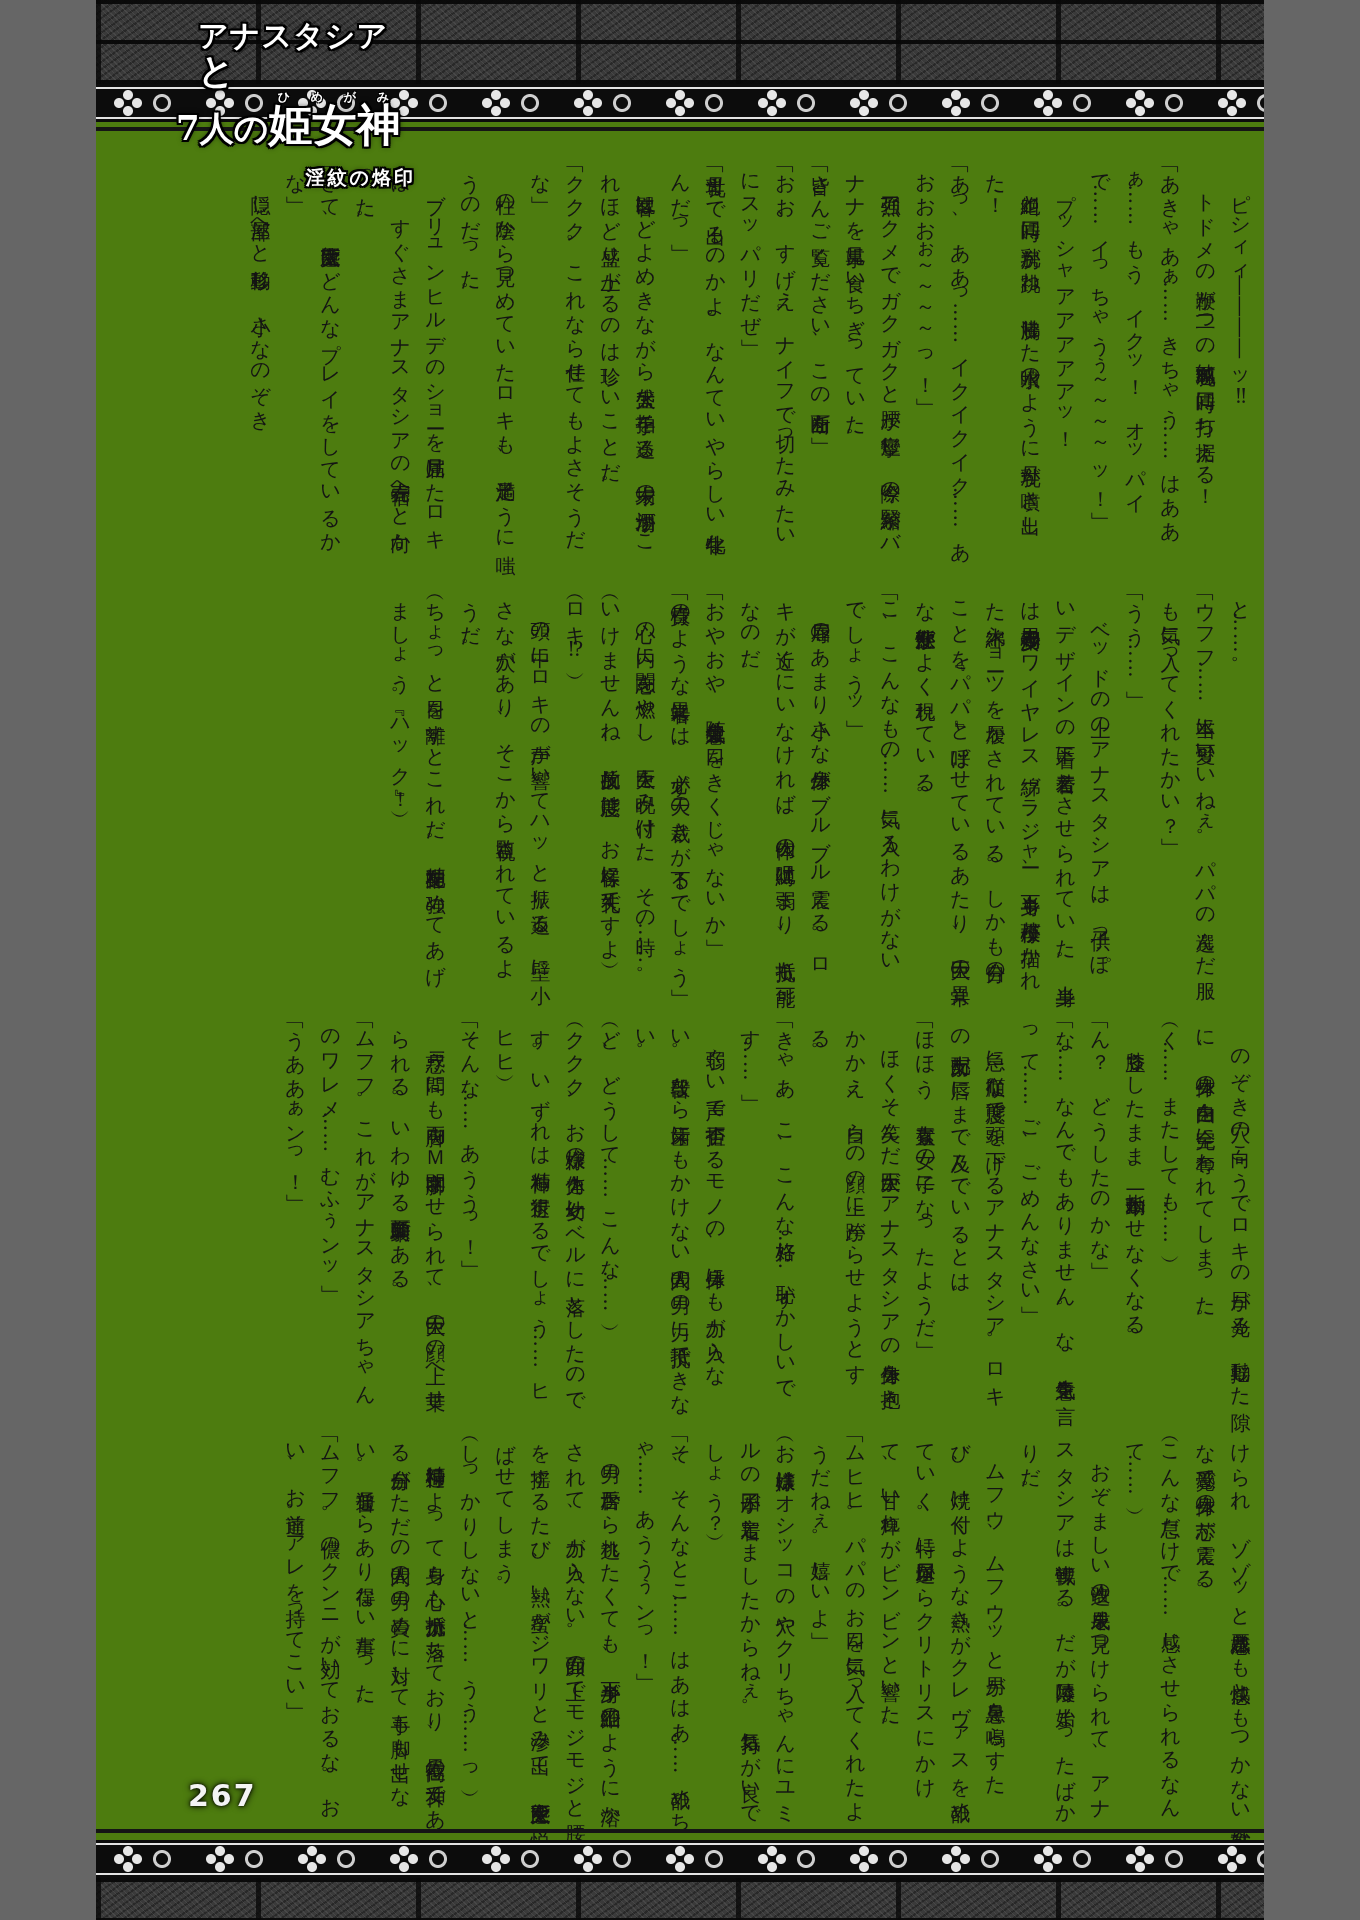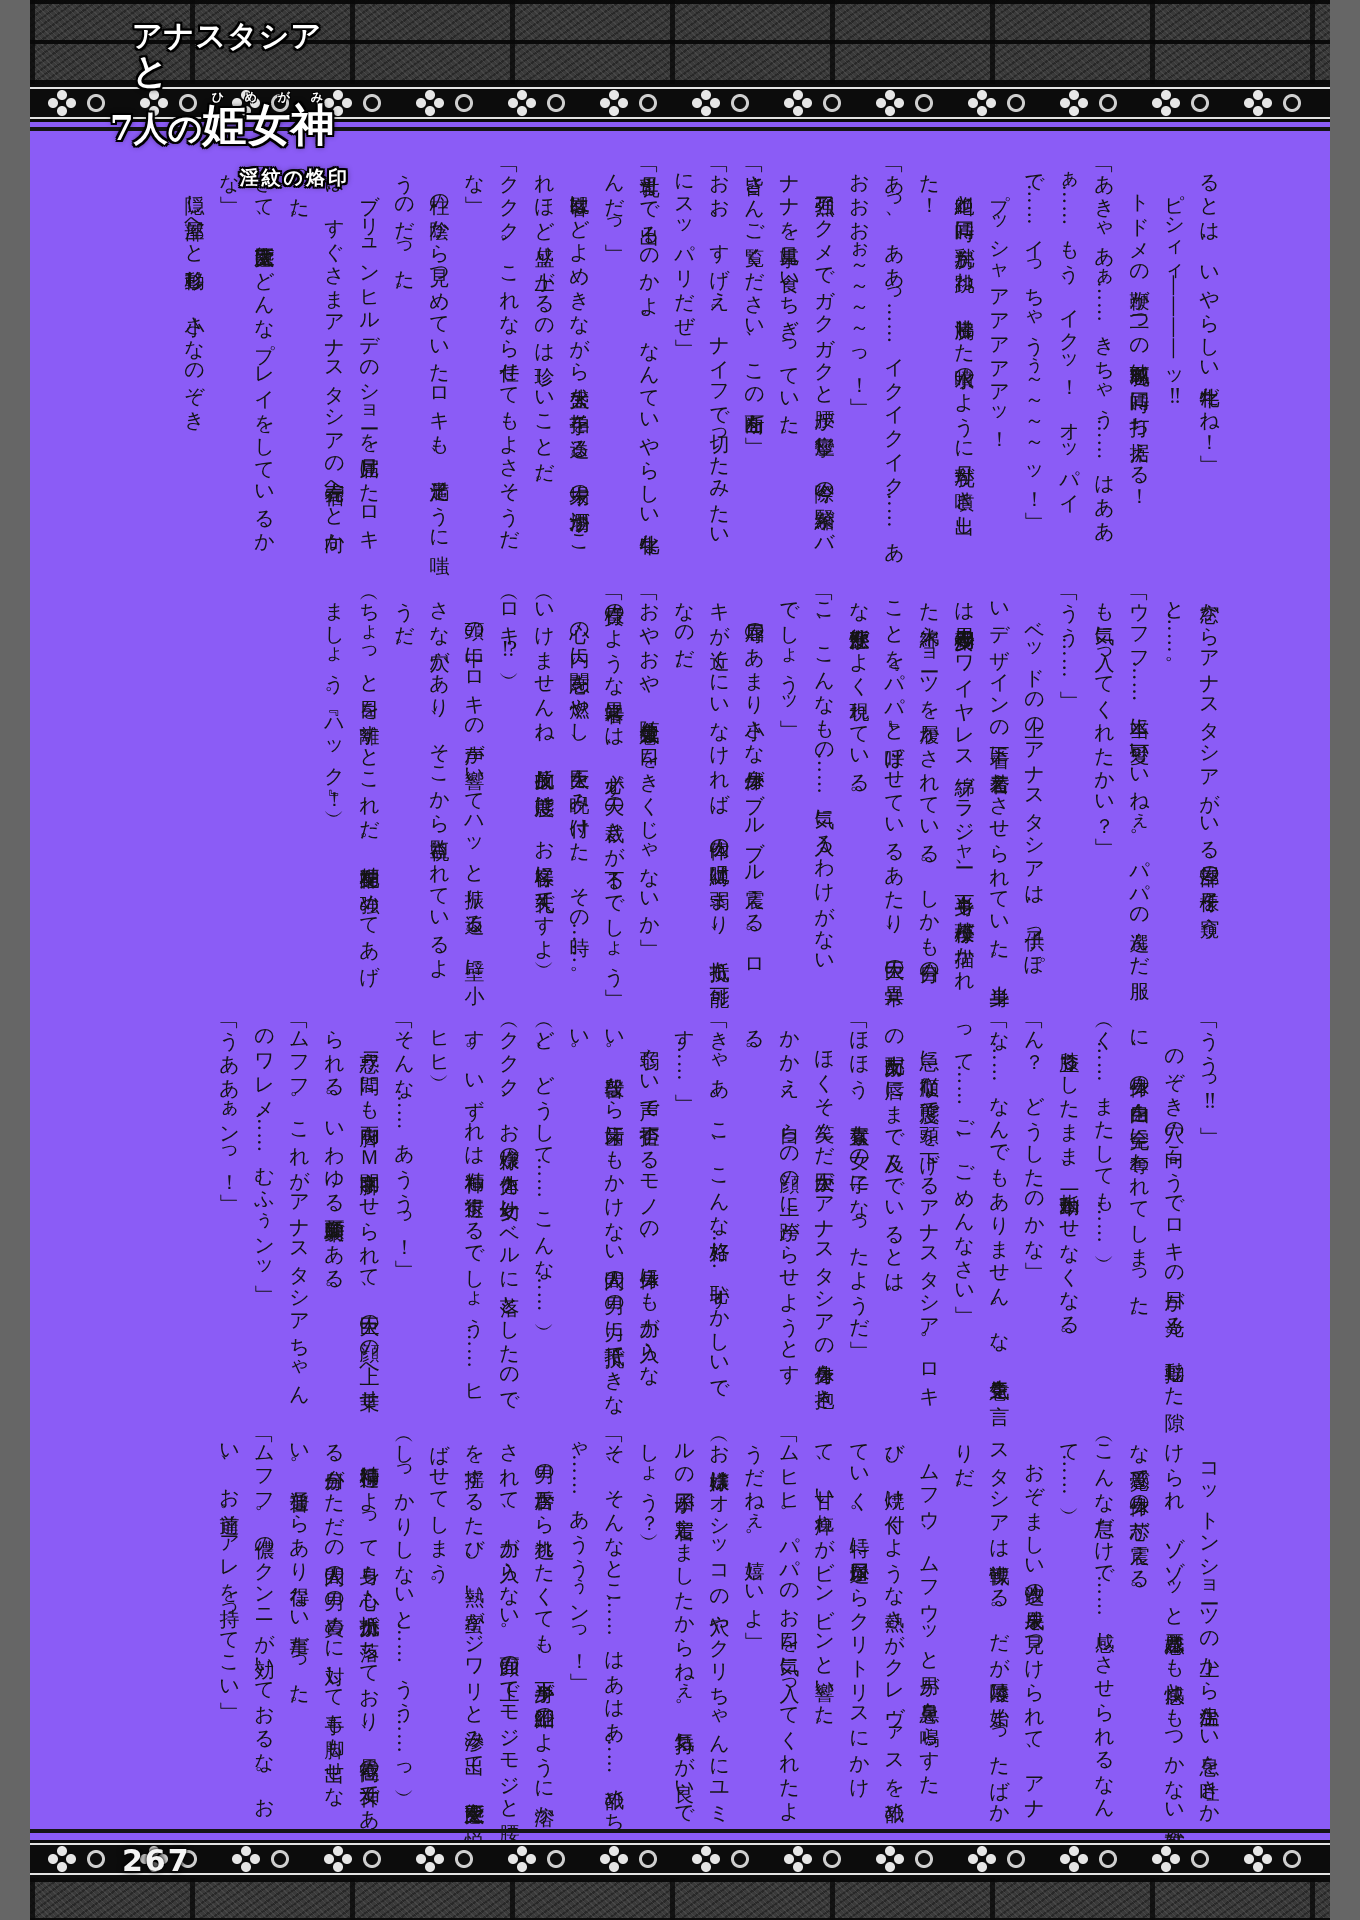--- a/index.html
+++ b/index.html
@@ -1,18 +1,18 @@
 <!DOCTYPE html>
 <html lang="ja"><head>
 <meta charset="utf-8">
 <style>
   html,body { margin:0; padding:0; background:#666; }
   .page {
-    position:relative; width:1300px; height:1920px;
-    background:#8b5cf6; overflow:hidden; margin:0 auto;
+    position:relative; width:1168px; height:1920px;
+    background:#4d7c0f; overflow:hidden; margin:0 auto;
     font-family:"DejaVu Serif","Liberation Serif",serif;
   }
 
   
   .brick {
     position:absolute; left:0; width:100%;
     background-color:#3a3a3a;
     background-image:
       repeating-linear-gradient(180deg, rgba(8,8,8,.95) 0 4px, transparent 4px 40px),
       repeating-linear-gradient(90deg, rgba(8,8,8,.8) 0 5px, transparent 5px 160px),
@@ -42,21 +42,21 @@
   .ornament-top { top:84px; }
   .ornament-bottom { top:1840px; }
 
   
   .rule { position:absolute; left:0; width:100%; height:4px; background:#151515; }
   .rule-top { top:127px; }
   .rule-bottom { top:1829px; }
 
   
   .page-number {
-    position:absolute; left:92px; top:1843px; z-index:5;
+    position:absolute; left:92px; top:1778px; z-index:5;
     color:#f4f4f4; font-family:"DejaVu Sans","Liberation Sans",sans-serif;
     font-size:30px; font-weight:bold; letter-spacing:2px;
     text-shadow:0 0 7px #000, 0 0 3px #000;
   }
 
   
   .logo {
     position:absolute; left:80px; top:20px; width:240px; z-index:6;
     color:#fff; font-weight:bold; line-height:1.05;
     text-shadow:

